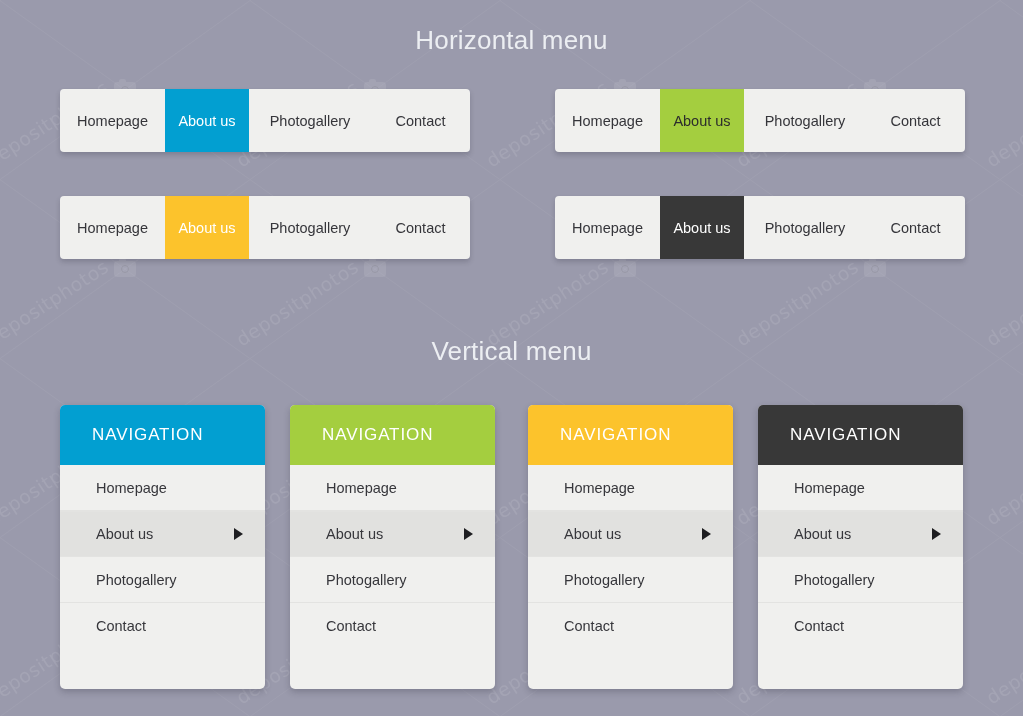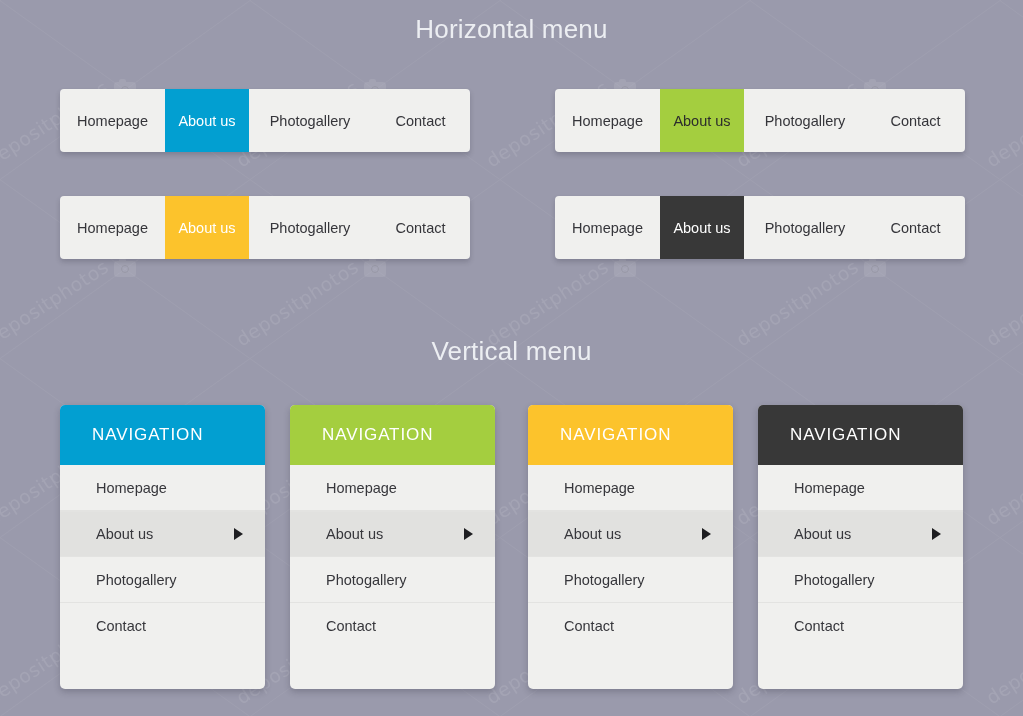--- a/index.html
+++ b/index.html
@@ -74,21 +74,21 @@
     position: absolute;
     width: 100%;
     text-align: center;
     color: #eceef2;
     font-size: 26px;
     font-weight: 400;
     letter-spacing: 0.2px;
     z-index: 10;
     font-family: "Liberation Sans", sans-serif;
   }
-  #title-horizontal { top: 14px; }
+  #title-horizontal { top: 25px; }
   #title-vertical   { top: 336px; }
 
   
   .hmenu {
     position: absolute;
     height: 63px;
     background: #f0f0ee;
     border-radius: 4px;
     display: flex;
     align-items: stretch;

